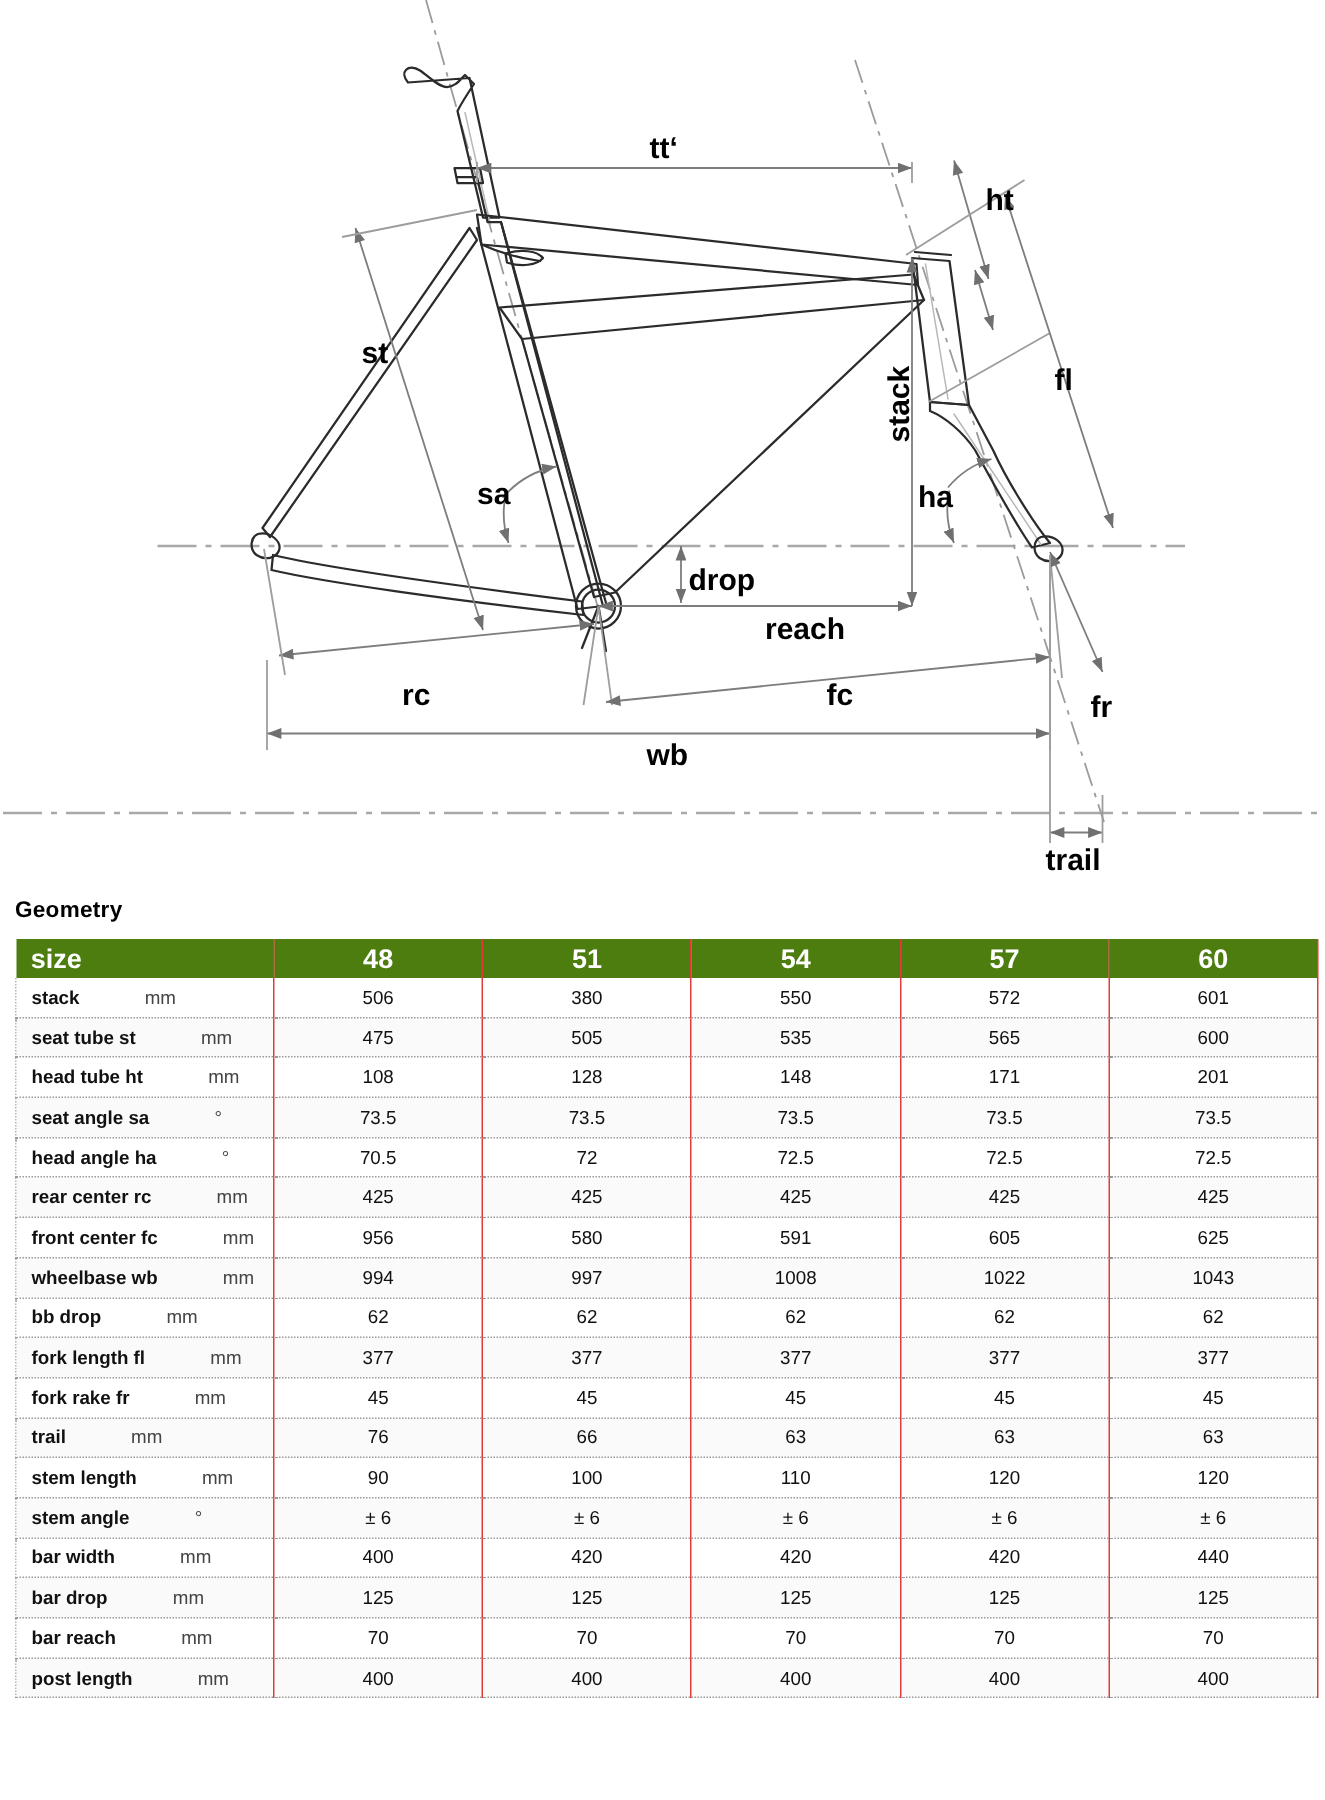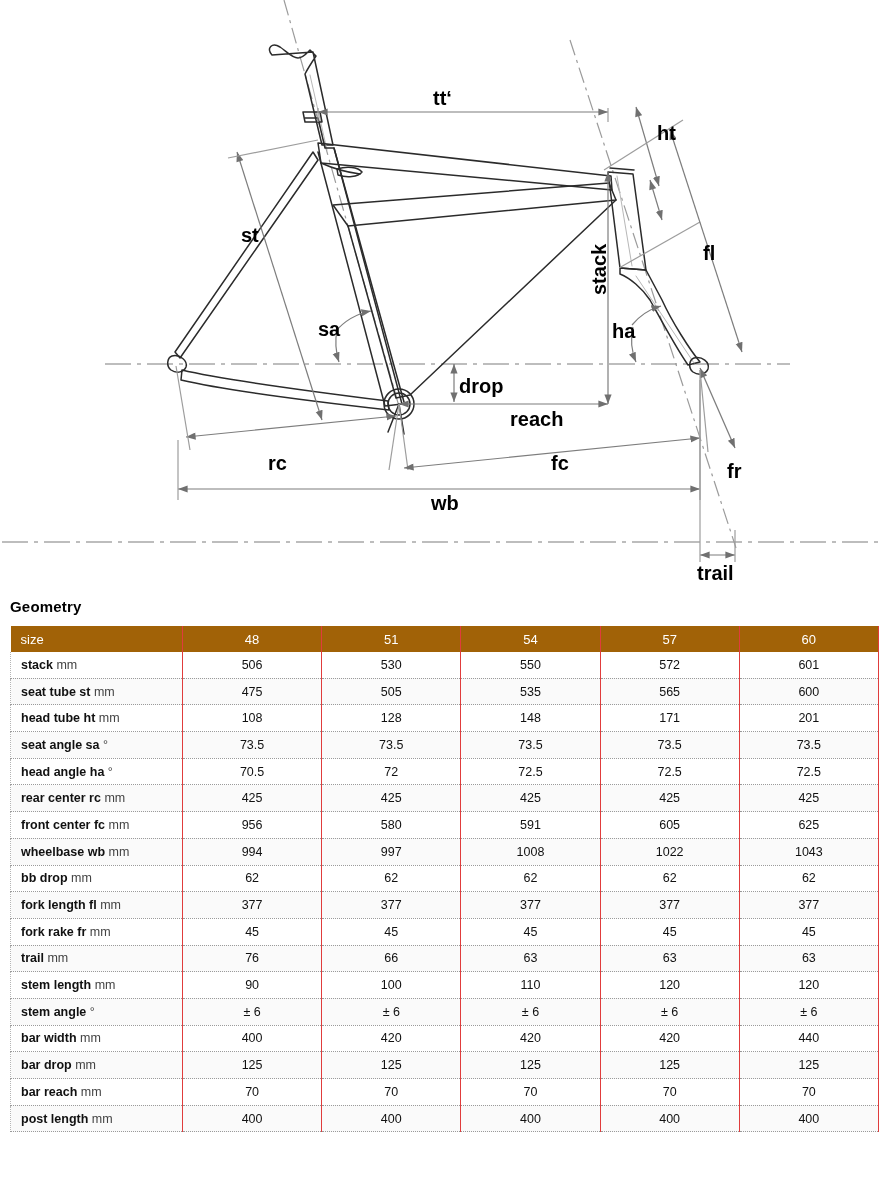--- a/index.html
+++ b/index.html
@@ -63,26 +63,26 @@
   table.geo {
     border-collapse: collapse;
     table-layout: fixed;
     width: 868px;
     font-size: 12.5px;
   }
   table.geo col.c-name { width: 172px; }
   table.geo col.c-val  { width: 139.2px; }
 
   table.geo thead th {
-    background: #a16207;
+    background: #4d7c0f;
     color: #fff;
-    font-weight: normal;
+    font-weight: bold;
     height: 26px;
     padding: 0 0 0 0;
-    font-size: 13px;
+    font-size: 18px;
     text-align: center;
     vertical-align: middle;
   }
   table.geo thead th.name-col {
     text-align: left;
     padding-left: 10px;
   }
   table.geo tbody td {
     height: 23.7px;
     text-align: center;
@@ -92,21 +92,21 @@
     font-size: 12.5px;
     color: #111;
   }
   table.geo tbody tr:nth-child(even) td { background: #fafafa; }
   table.geo tbody td.name-col {
     text-align: left;
     padding-left: 10px;
     border-left: 1px dotted #b5b5b5;
   }
   table.geo tbody td.name-col .lbl { font-weight: bold; }
-  table.geo tbody td.name-col .unit { font-weight: normal; color: #444; }
+  table.geo tbody td.name-col .unit { font-weight: normal; color: #444; margin-left: 40px; }
 
   
   table.geo th.sep, table.geo td.sep { border-left: 1px solid #e03c3c; }
   table.geo th.endcap, table.geo td.endcap { border-right: 1px solid #e03c3c; }
   table.geo tbody tr:first-child td { border-top: none; }
 </style>
 </head>
 <body>
 
 <div id="page">
@@ -279,21 +279,21 @@
           <th class="sep">51</th>
           <th class="sep">54</th>
           <th class="sep">57</th>
           <th class="sep endcap">60</th>
         </tr>
       </thead>
       <tbody id="geo-body">
           <tr>
             <td class="name-col"><span class="lbl">stack</span><span class="unit"> mm</span></td>
             <td class="sep">506</td>
-            <td class="sep">530</td>
+            <td class="sep">380</td>
             <td class="sep">550</td>
             <td class="sep">572</td>
             <td class="sep endcap">601</td>
           </tr>
           <tr>
             <td class="name-col"><span class="lbl">seat tube st</span><span class="unit"> mm</span></td>
             <td class="sep">475</td>
             <td class="sep">505</td>
             <td class="sep">535</td>
             <td class="sep">565</td>

